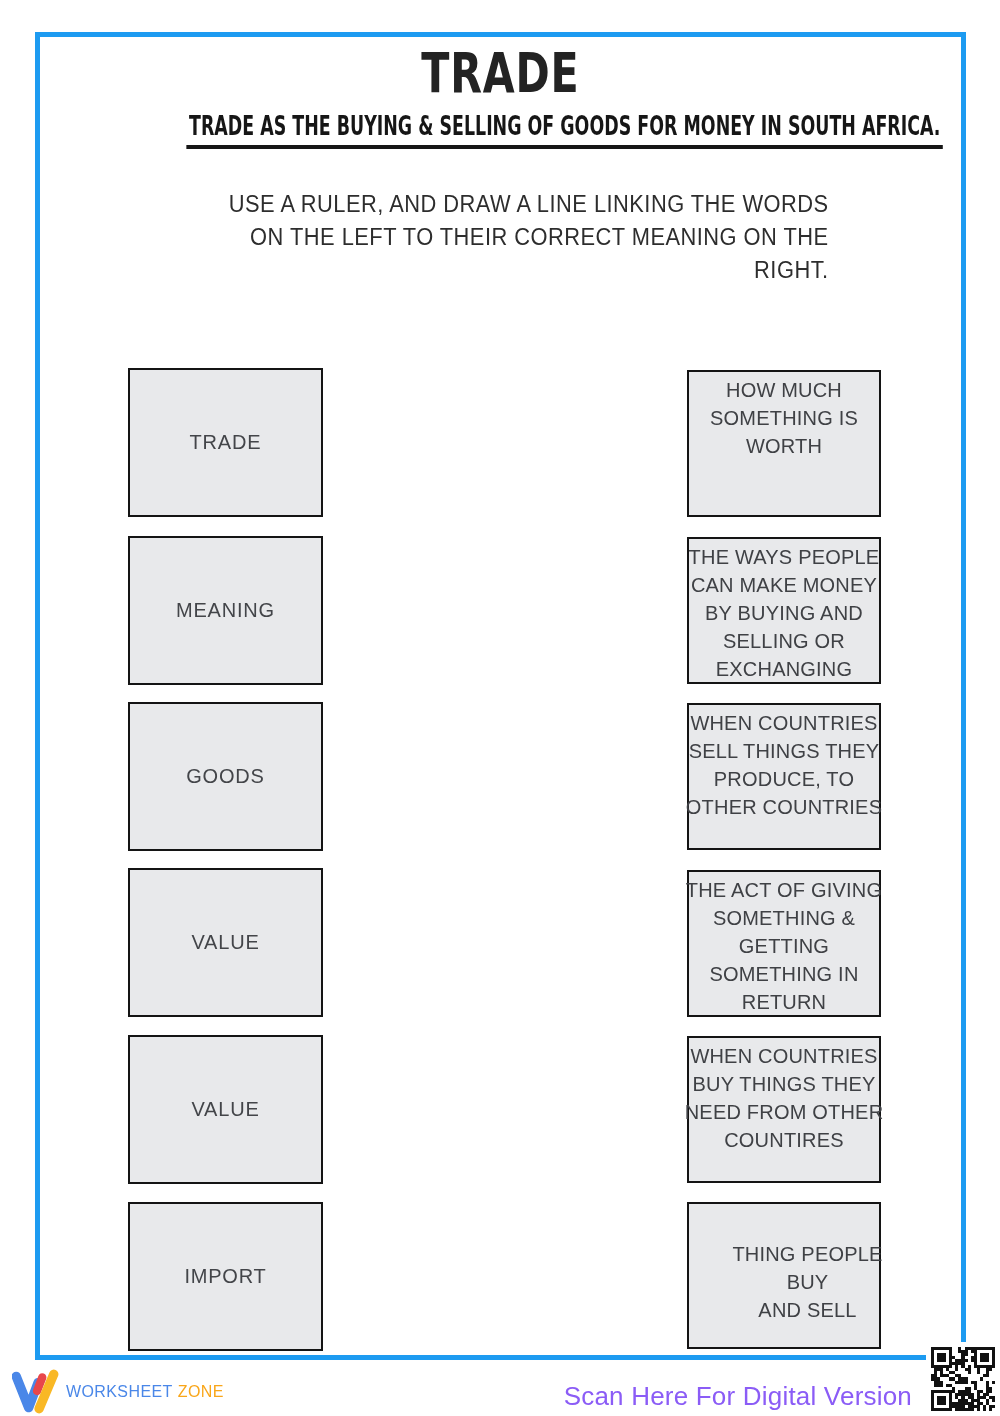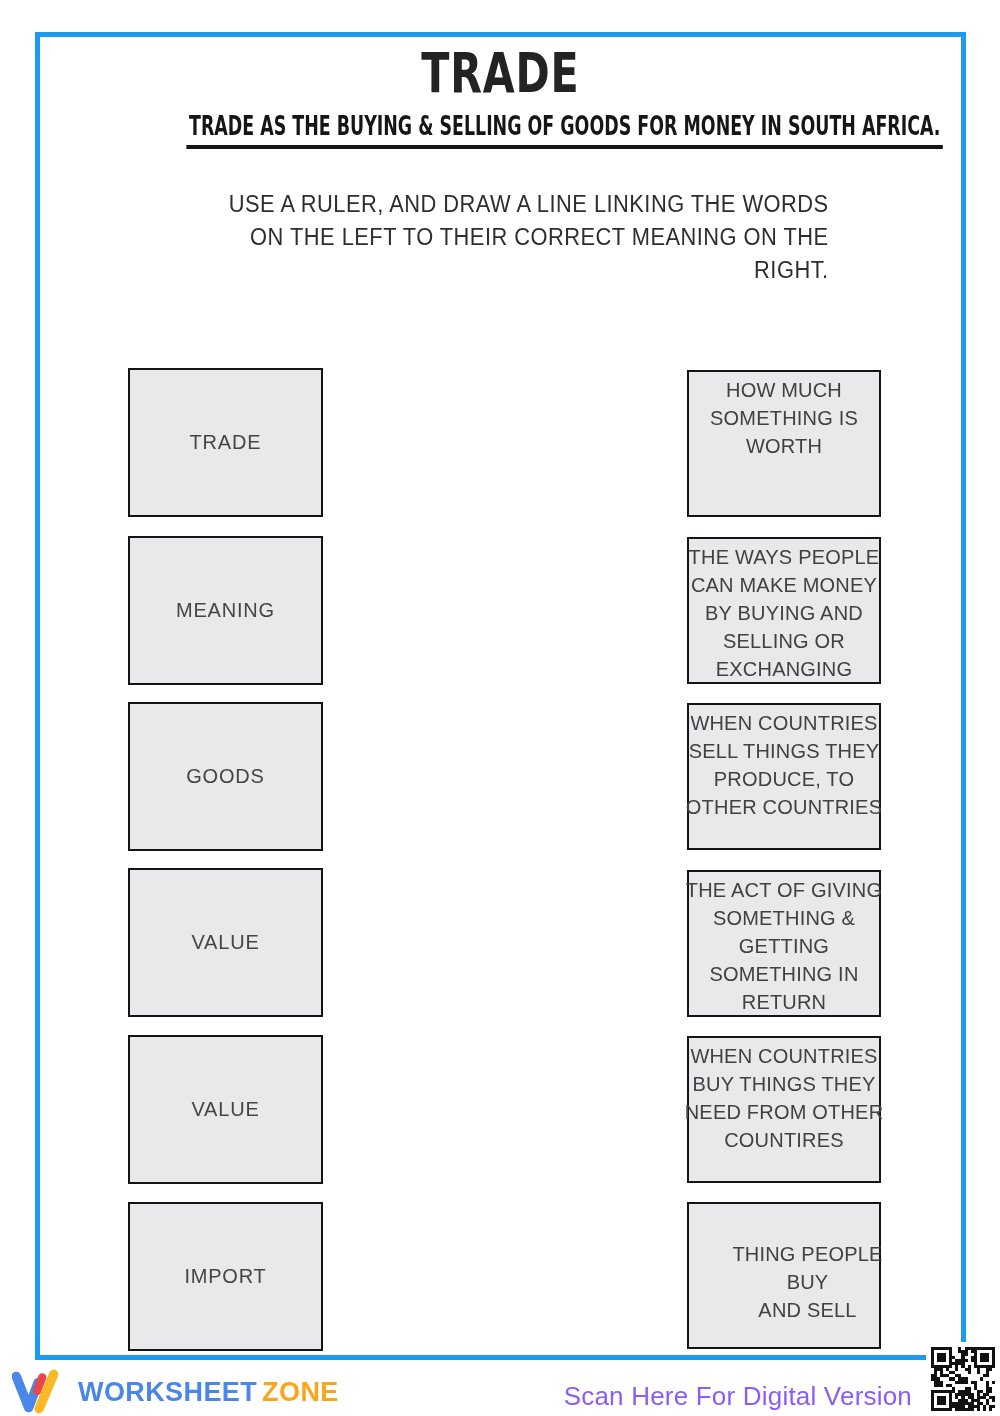--- a/index.html
+++ b/index.html
@@ -48,21 +48,21 @@
     position:absolute;left:-8px;right:-8px;top:4px;text-align:center;
     font-size:20px;line-height:28px;color:#3f4145;white-space:pre-line;
     letter-spacing:.2px;
   }
   .def-box.centered .def-text{top:36px;margin-left:47px;}
   
   .footer-logo{
     position:absolute;left:12px;top:1369px;height:46px;
     display:flex;align-items:center;
   }
-  .brand-text{font-weight:bold;font-size:27px;letter-spacing:.4px;margin-left:18px;white-space:nowrap;}
+  .brand-text{font-weight:normal;font-size:16px;letter-spacing:.4px;margin-left:6px;white-space:nowrap;}
   .brand-worksheet{color:#4a87e8;}
   .brand-zone{color:#f9a61a;margin-left:5px;}
   .scan-text{
     position:absolute;top:1381px;right:88px;font-size:26px;color:#8b5cf6;
     letter-spacing:.2px;white-space:nowrap;
   }
   .qr-box{
     position:absolute;left:926px;top:1342px;width:74px;height:74px;background:#fff;
     display:flex;align-items:center;justify-content:center;
   }

